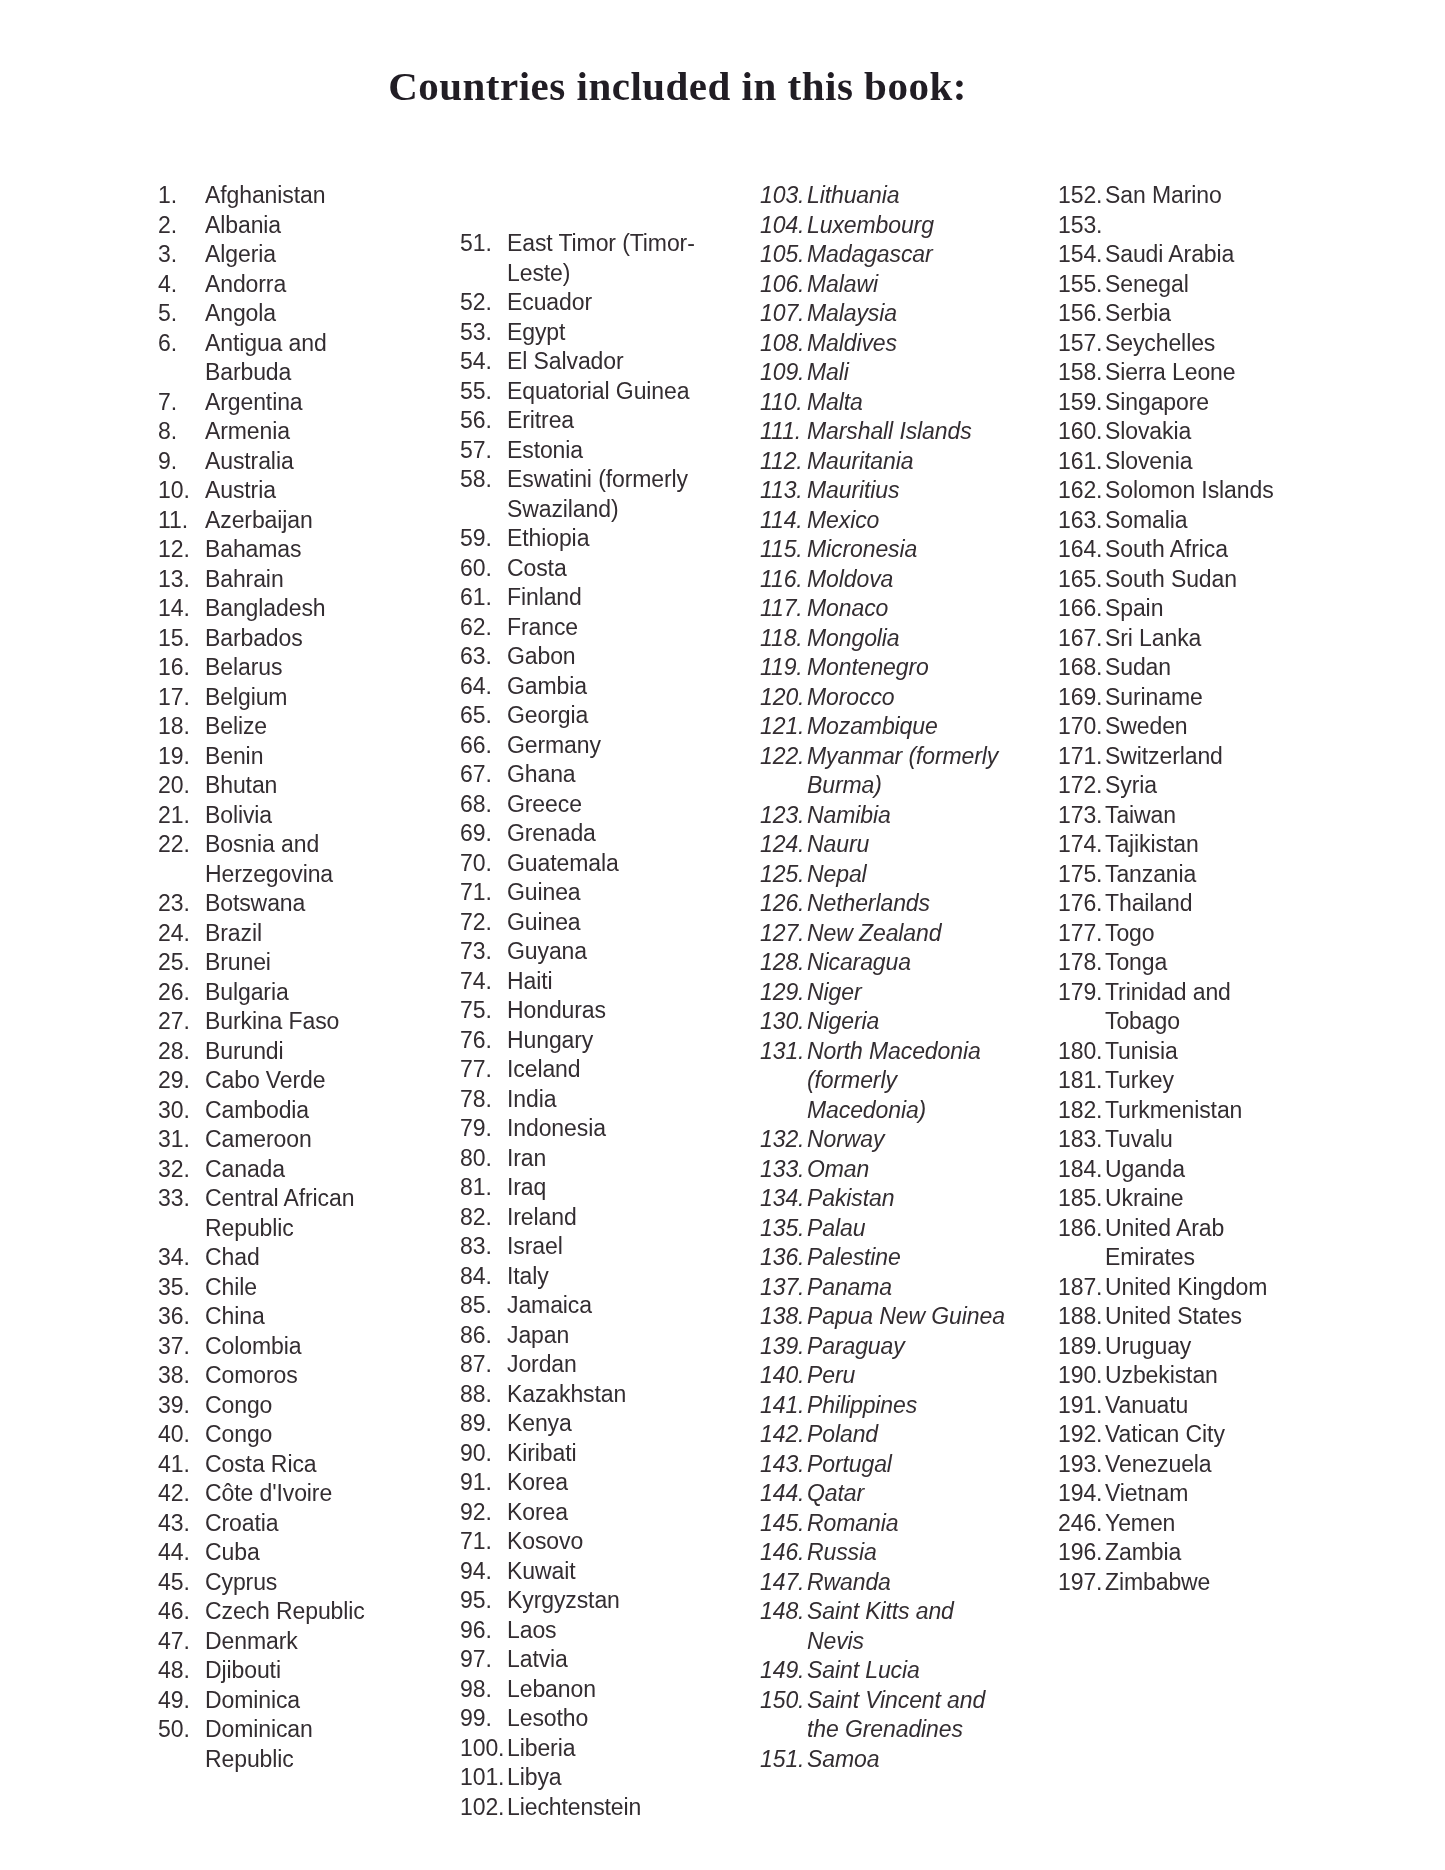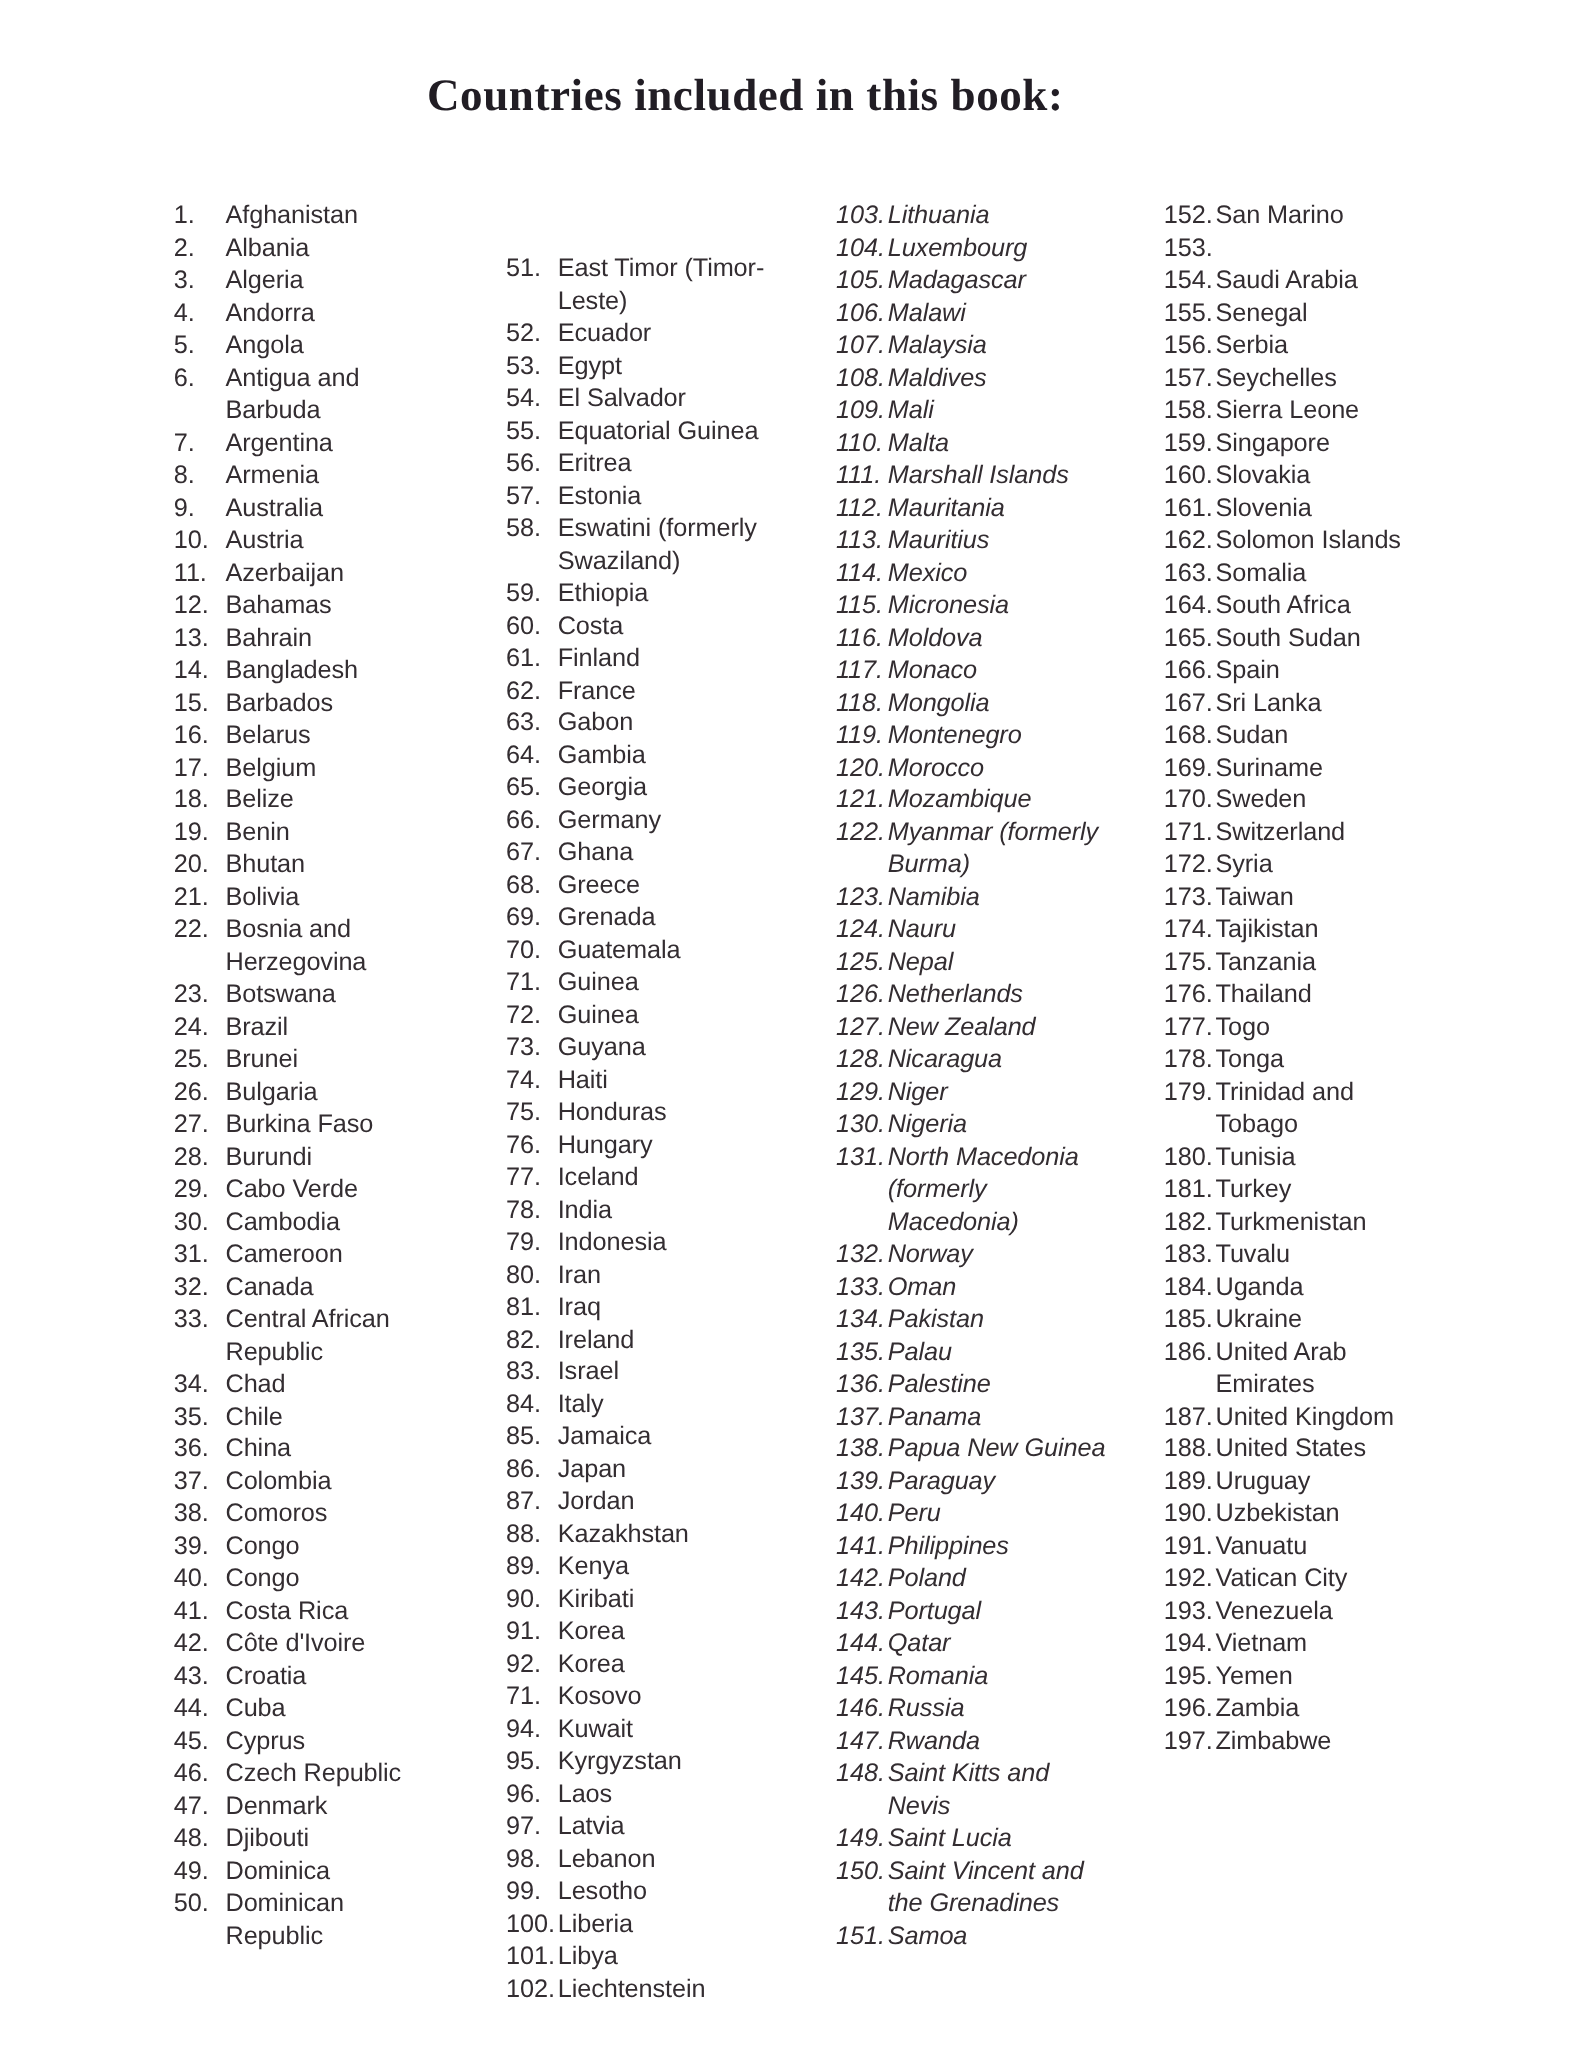--- a/index.html
+++ b/index.html
@@ -844,21 +844,21 @@
         </div>
         <div class="entry">
           <span class="num">193.</span>
           <span class="name">Venezuela</span>
         </div>
         <div class="entry">
           <span class="num">194.</span>
           <span class="name">Vietnam</span>
         </div>
         <div class="entry">
-          <span class="num">195.</span>
+          <span class="num">246.</span>
           <span class="name">Yemen</span>
         </div>
         <div class="entry">
           <span class="num">196.</span>
           <span class="name">Zambia</span>
         </div>
         <div class="entry">
           <span class="num">197.</span>
           <span class="name">Zimbabwe</span>
         </div>

